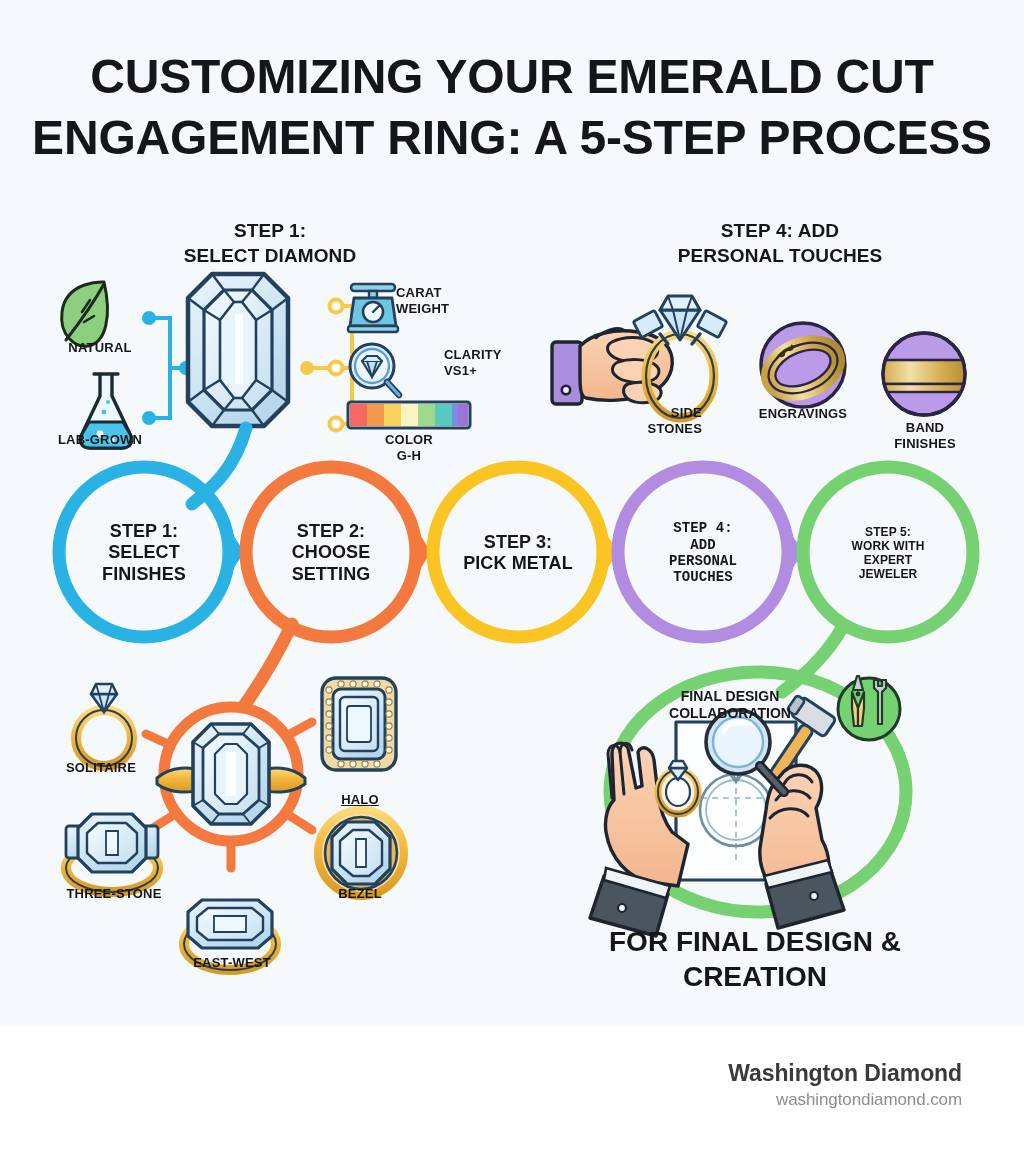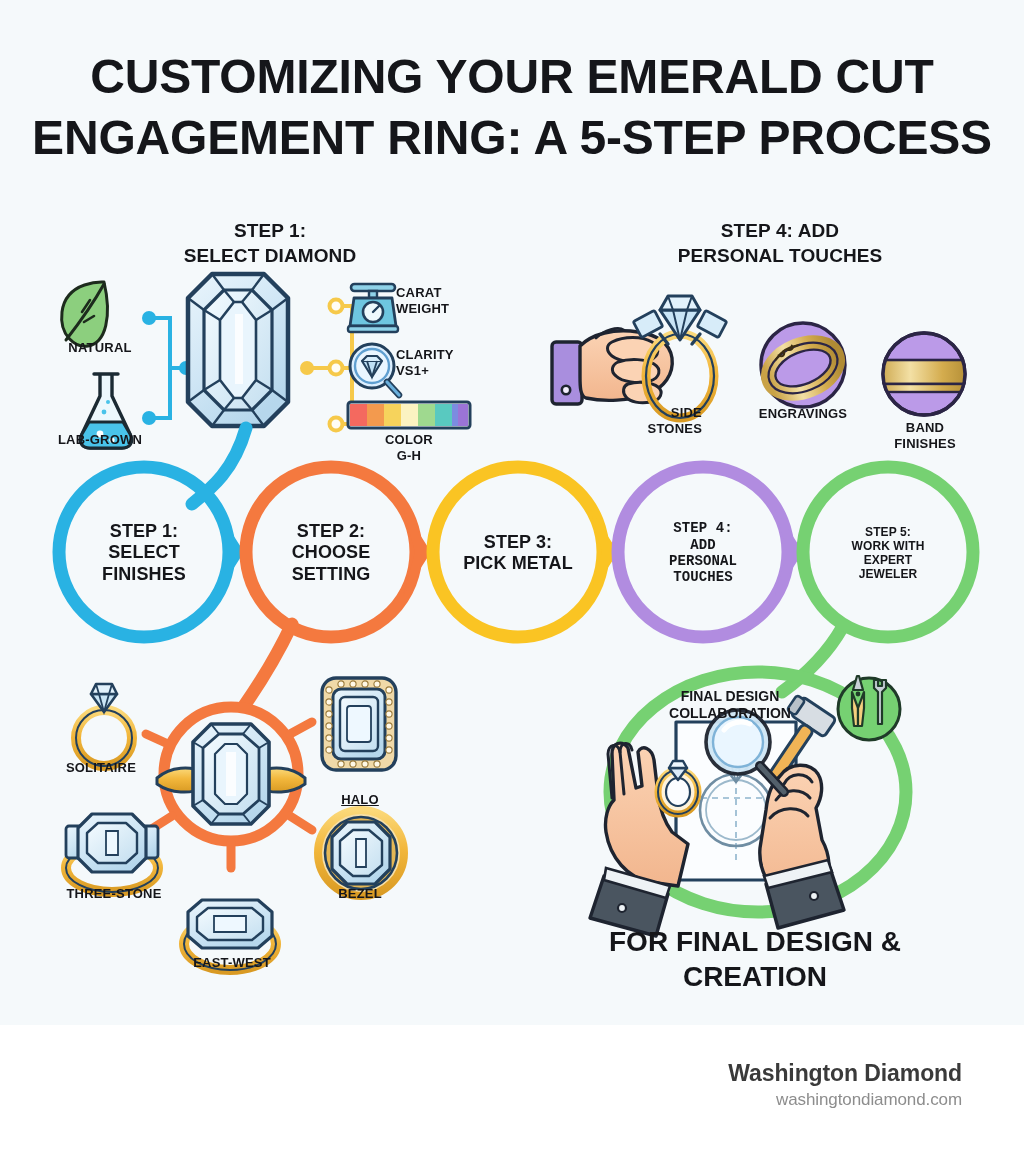--- a/index.html
+++ b/index.html
@@ -484,21 +484,21 @@
     <span class="ln">NATURAL</span>
   </div>
   <div class="cap" style="left:32px;top:432px;width:136px;">
     <span class="ln">LAB-GROWN</span>
   </div>
 
   <div class="cap cap-l" style="left:396px;top:285px;width:110px;">
     <span class="ln">CARAT</span>
     <span class="ln">WEIGHT</span>
   </div>
-  <div class="cap cap-l" style="left:396px;top:347px;width:110px;">
+  <div class="cap cap-l" style="left:396px;top:347px;width:110px;padding-left:48px;">
     <span class="ln">CLARITY</span>
     <span class="ln">VS1+</span>
   </div>
   <div class="cap" style="left:350px;top:432px;width:118px;">
     <span class="ln">COLOR</span>
     <span class="ln">G-H</span>
   </div>
 
   <div class="cap" style="left:592px;top:405px;width:110px;text-align:right;">
     <span class="ln">SIDE</span>

